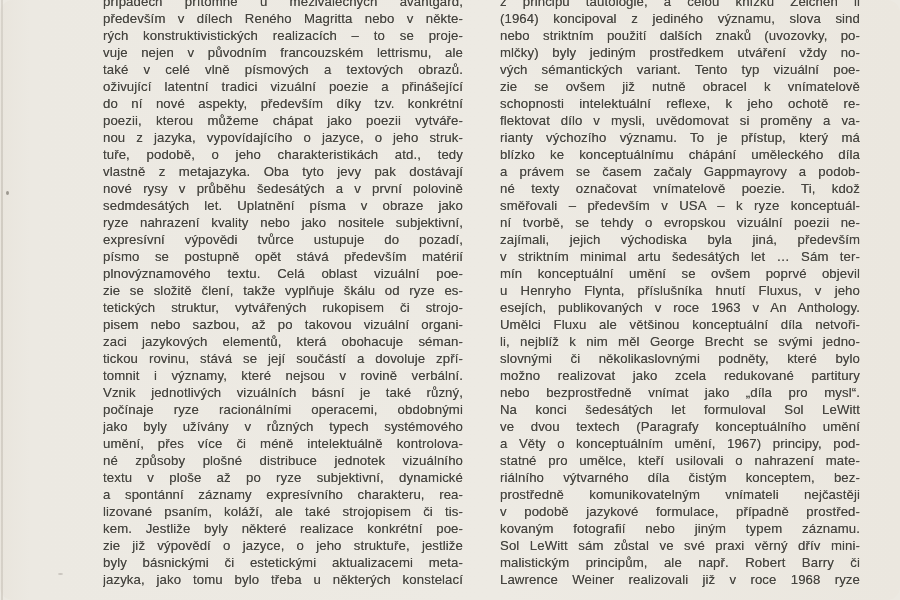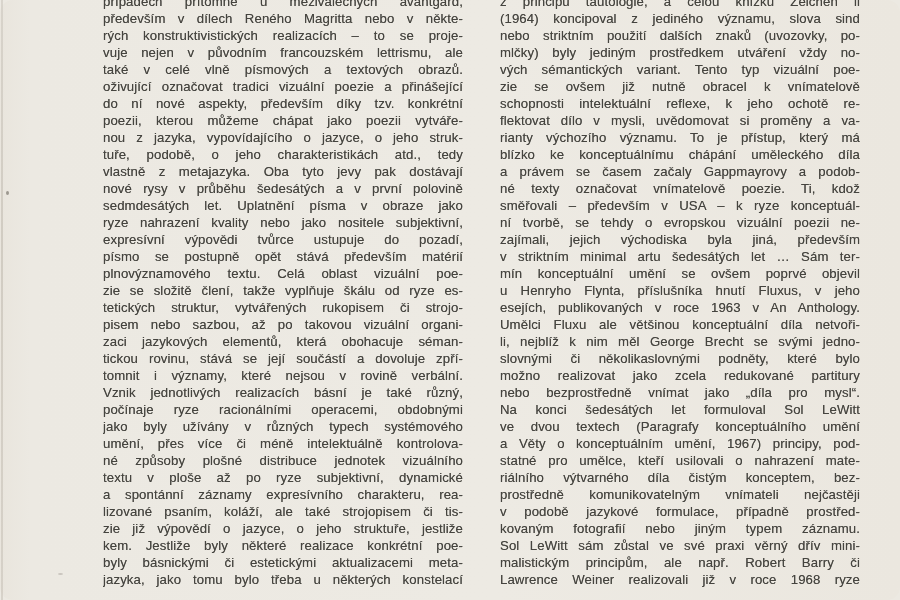--- a/index.html
+++ b/index.html
@@ -68,48 +68,48 @@
   <div class="paper-edge"></div>
   <div class="speck s1"></div>
   <div class="speck s2"></div>
 
   <div class="column left">
       <div class="line">případech přítomné u meziválečných avantgard,</div>
       <div class="line">především v dílech Reného Magritta nebo v někte-</div>
       <div class="line">rých konstruktivistických realizacích – to se proje-</div>
       <div class="line">vuje nejen v původním francouzském lettrismu, ale</div>
       <div class="line">také v celé vlně písmových a textových obrazů.</div>
-      <div class="line">oživující označovat tradici vizuální poezie a přinášející</div>
+      <div class="line">oživující latentní tradici vizuální poezie a přinášející</div>
       <div class="line">do ní nové aspekty, především díky tzv. konkrétní</div>
       <div class="line">poezii, kterou můžeme chápat jako poezii vytváře-</div>
       <div class="line">nou z jazyka, vypovídajícího o jazyce, o jeho struk-</div>
       <div class="line">tuře, podobě, o jeho charakteristikách atd., tedy</div>
       <div class="line">vlastně z metajazyka. Oba tyto jevy pak dostávají</div>
       <div class="line">nové rysy v průběhu šedesátých a v první polovině</div>
       <div class="line">sedmdesátých let. Uplatnění písma v obraze jako</div>
       <div class="line">ryze nahrazení kvality nebo jako nositele subjektivní,</div>
       <div class="line">expresívní výpovědi tvůrce ustupuje do pozadí,</div>
       <div class="line">písmo se postupně opět stává především matérií</div>
       <div class="line">plnovýznamového textu. Celá oblast vizuální poe-</div>
       <div class="line">zie se složitě člení, takže vyplňuje škálu od ryze es-</div>
       <div class="line">tetických struktur, vytvářených rukopisem či strojo-</div>
       <div class="line">pisem nebo sazbou, až po takovou vizuální organi-</div>
       <div class="line">zaci jazykových elementů, která obohacuje séman-</div>
       <div class="line">tickou rovinu, stává se její součástí a dovoluje zpří-</div>
       <div class="line">tomnit i významy, které nejsou v rovině verbální.</div>
-      <div class="line">Vznik jednotlivých realizacích básní je také různý,</div>
+      <div class="line">Vznik jednotlivých vizuálních básní je také různý,</div>
       <div class="line">počínaje ryze racionálními operacemi, obdobnými</div>
       <div class="line">jako byly užívány v různých typech systémového</div>
       <div class="line">umění, přes více či méně intelektuálně kontrolova-</div>
       <div class="line">né způsoby plošné distribuce jednotek vizuálního</div>
       <div class="line">textu v ploše až po ryze subjektivní, dynamické</div>
       <div class="line">a spontánní záznamy expresívního charakteru, rea-</div>
       <div class="line">lizované psaním, koláží, ale také strojopisem či tis-</div>
+      <div class="line">kem. Jestliže byly některé realizace konkrétní poe-</div>
       <div class="line">zie již výpovědí o jazyce, o jeho struktuře, jestliže</div>
-      <div class="line">kem. Jestliže byly některé realizace konkrétní poe-</div>
       <div class="line">byly básnickými či estetickými aktualizacemi meta-</div>
       <div class="line">jazyka, jako tomu bylo třeba u některých konstelací</div>
     </div>
 
   <div class="column right">
       <div class="line">z principu tautologie, a celou knížku Zeichen ii</div>
       <div class="line">(1964) koncipoval z jediného významu, slova sind</div>
       <div class="line">nebo striktním použití dalších znaků (uvozovky, po-</div>
       <div class="line">mlčky) byly jediným prostředkem utváření vždy no-</div>
       <div class="line">vých sémantických variant. Tento typ vizuální poe-</div>

